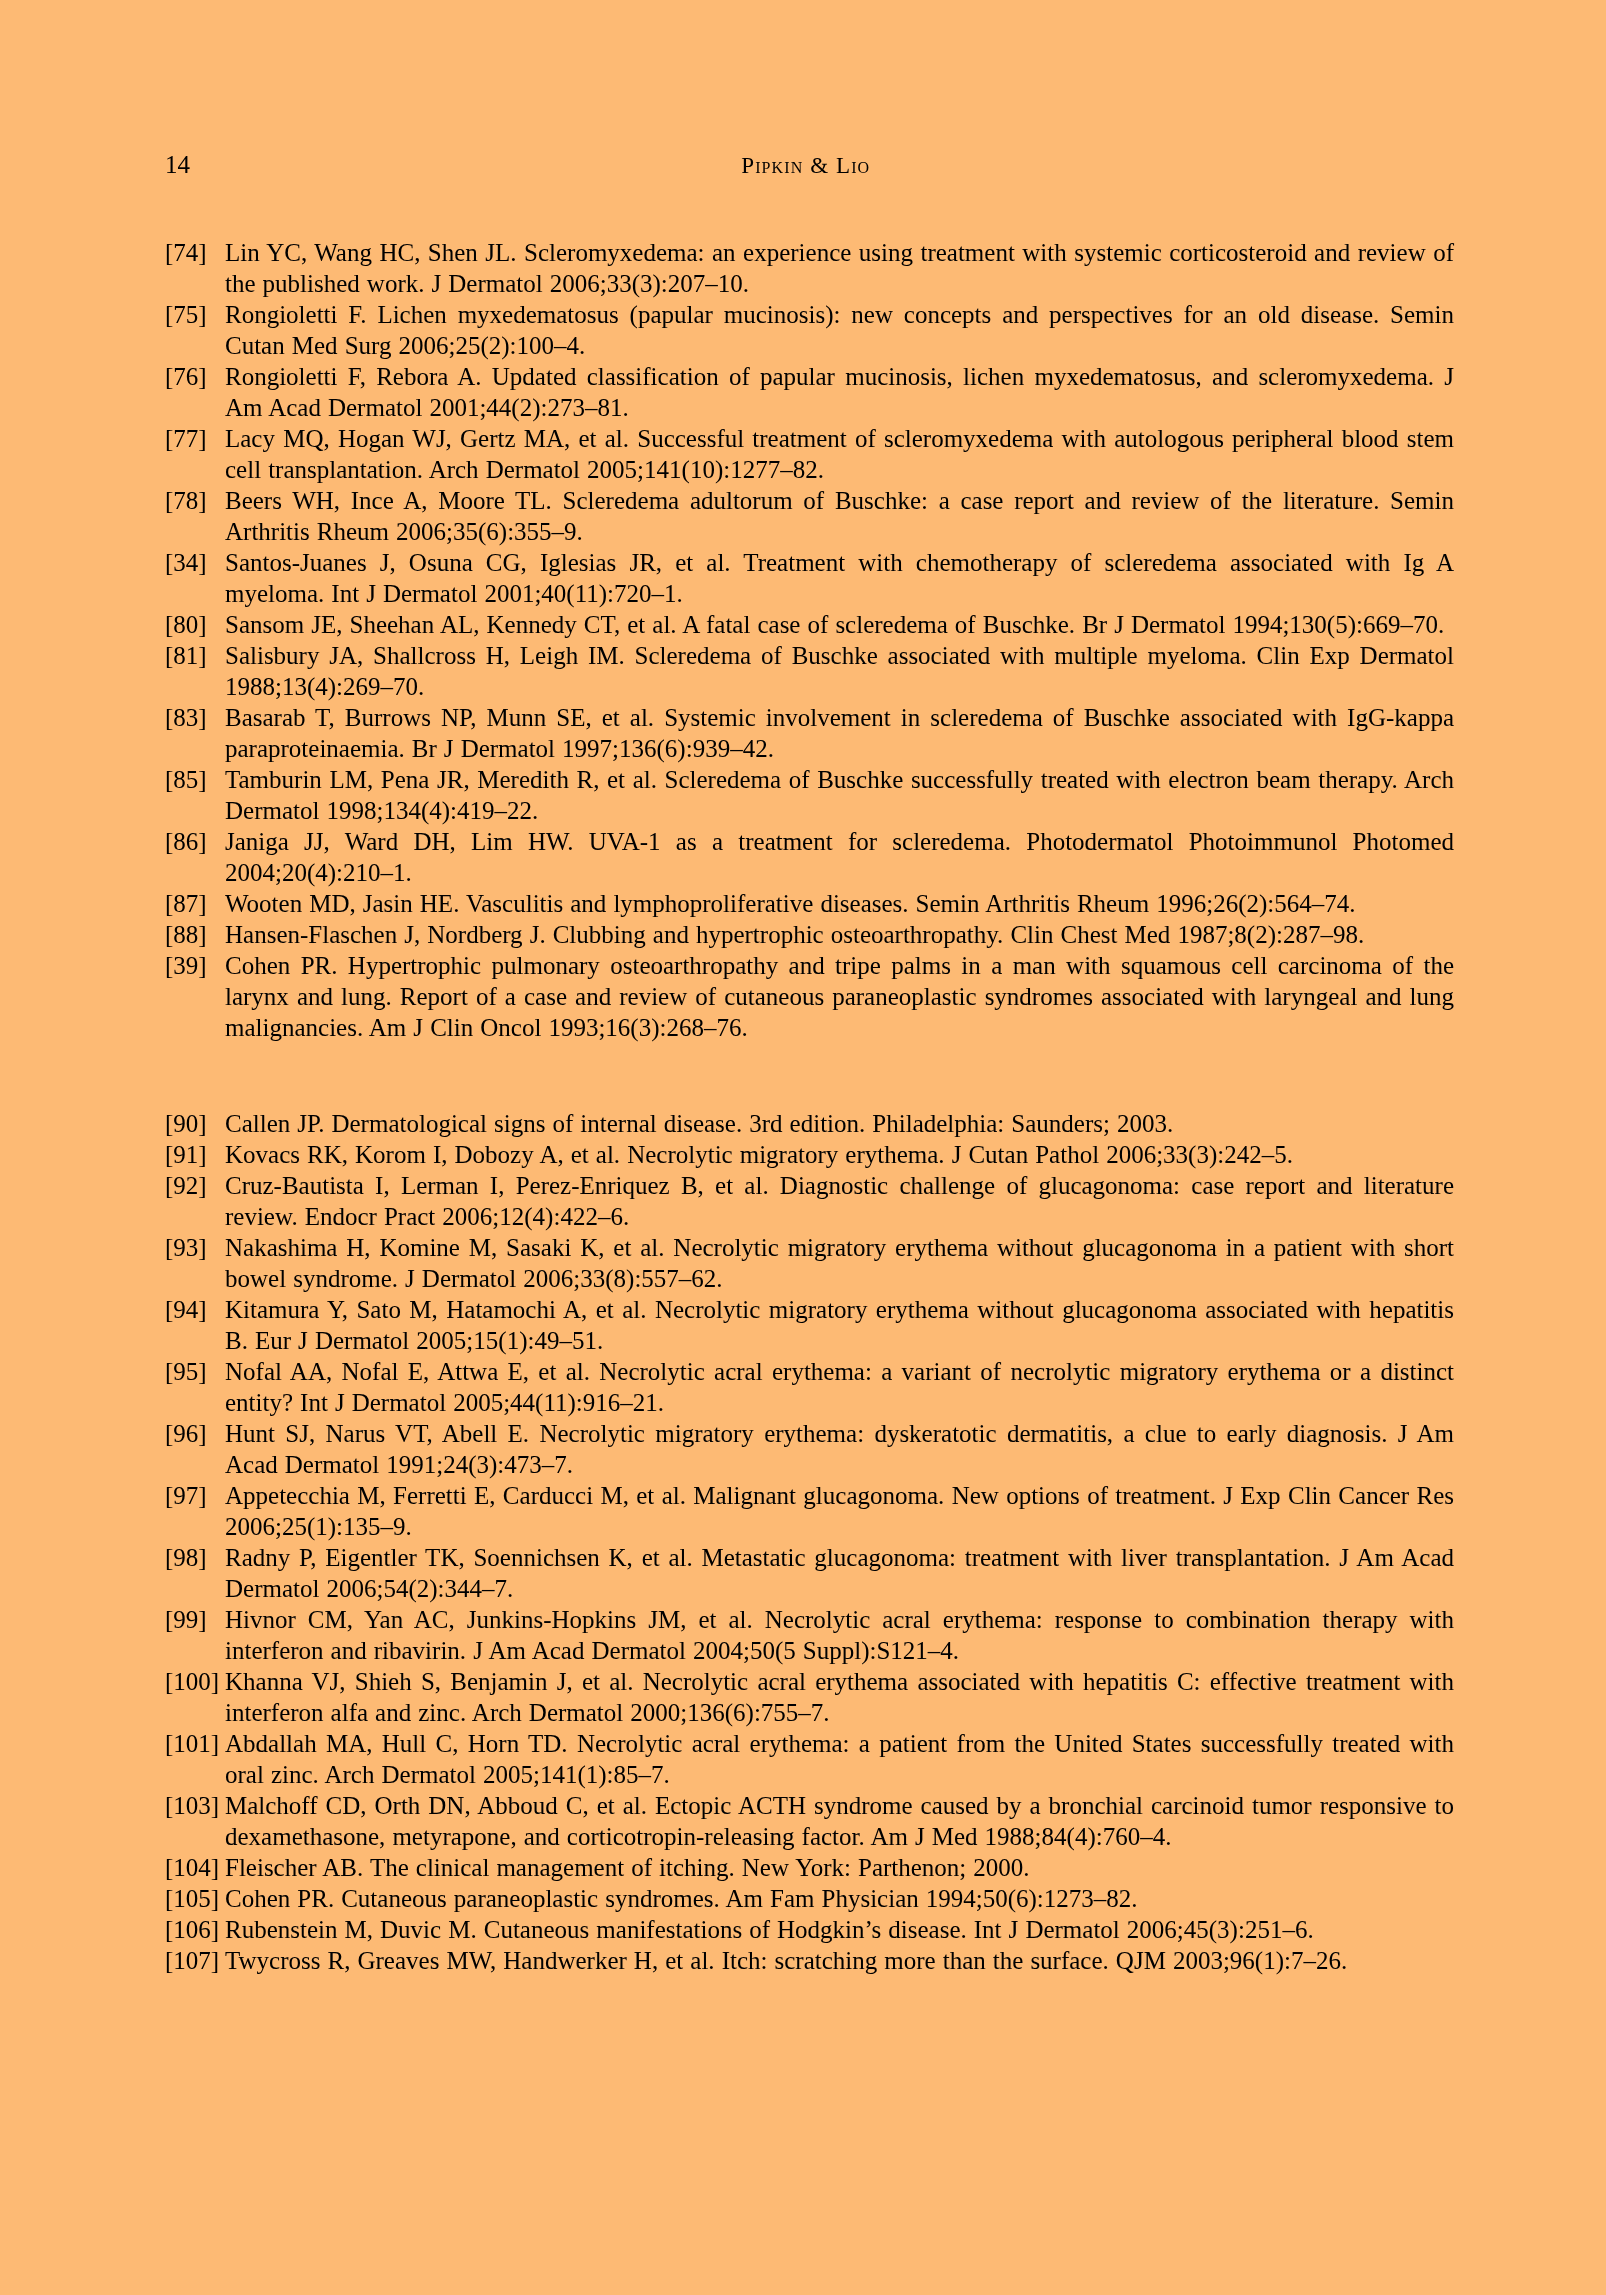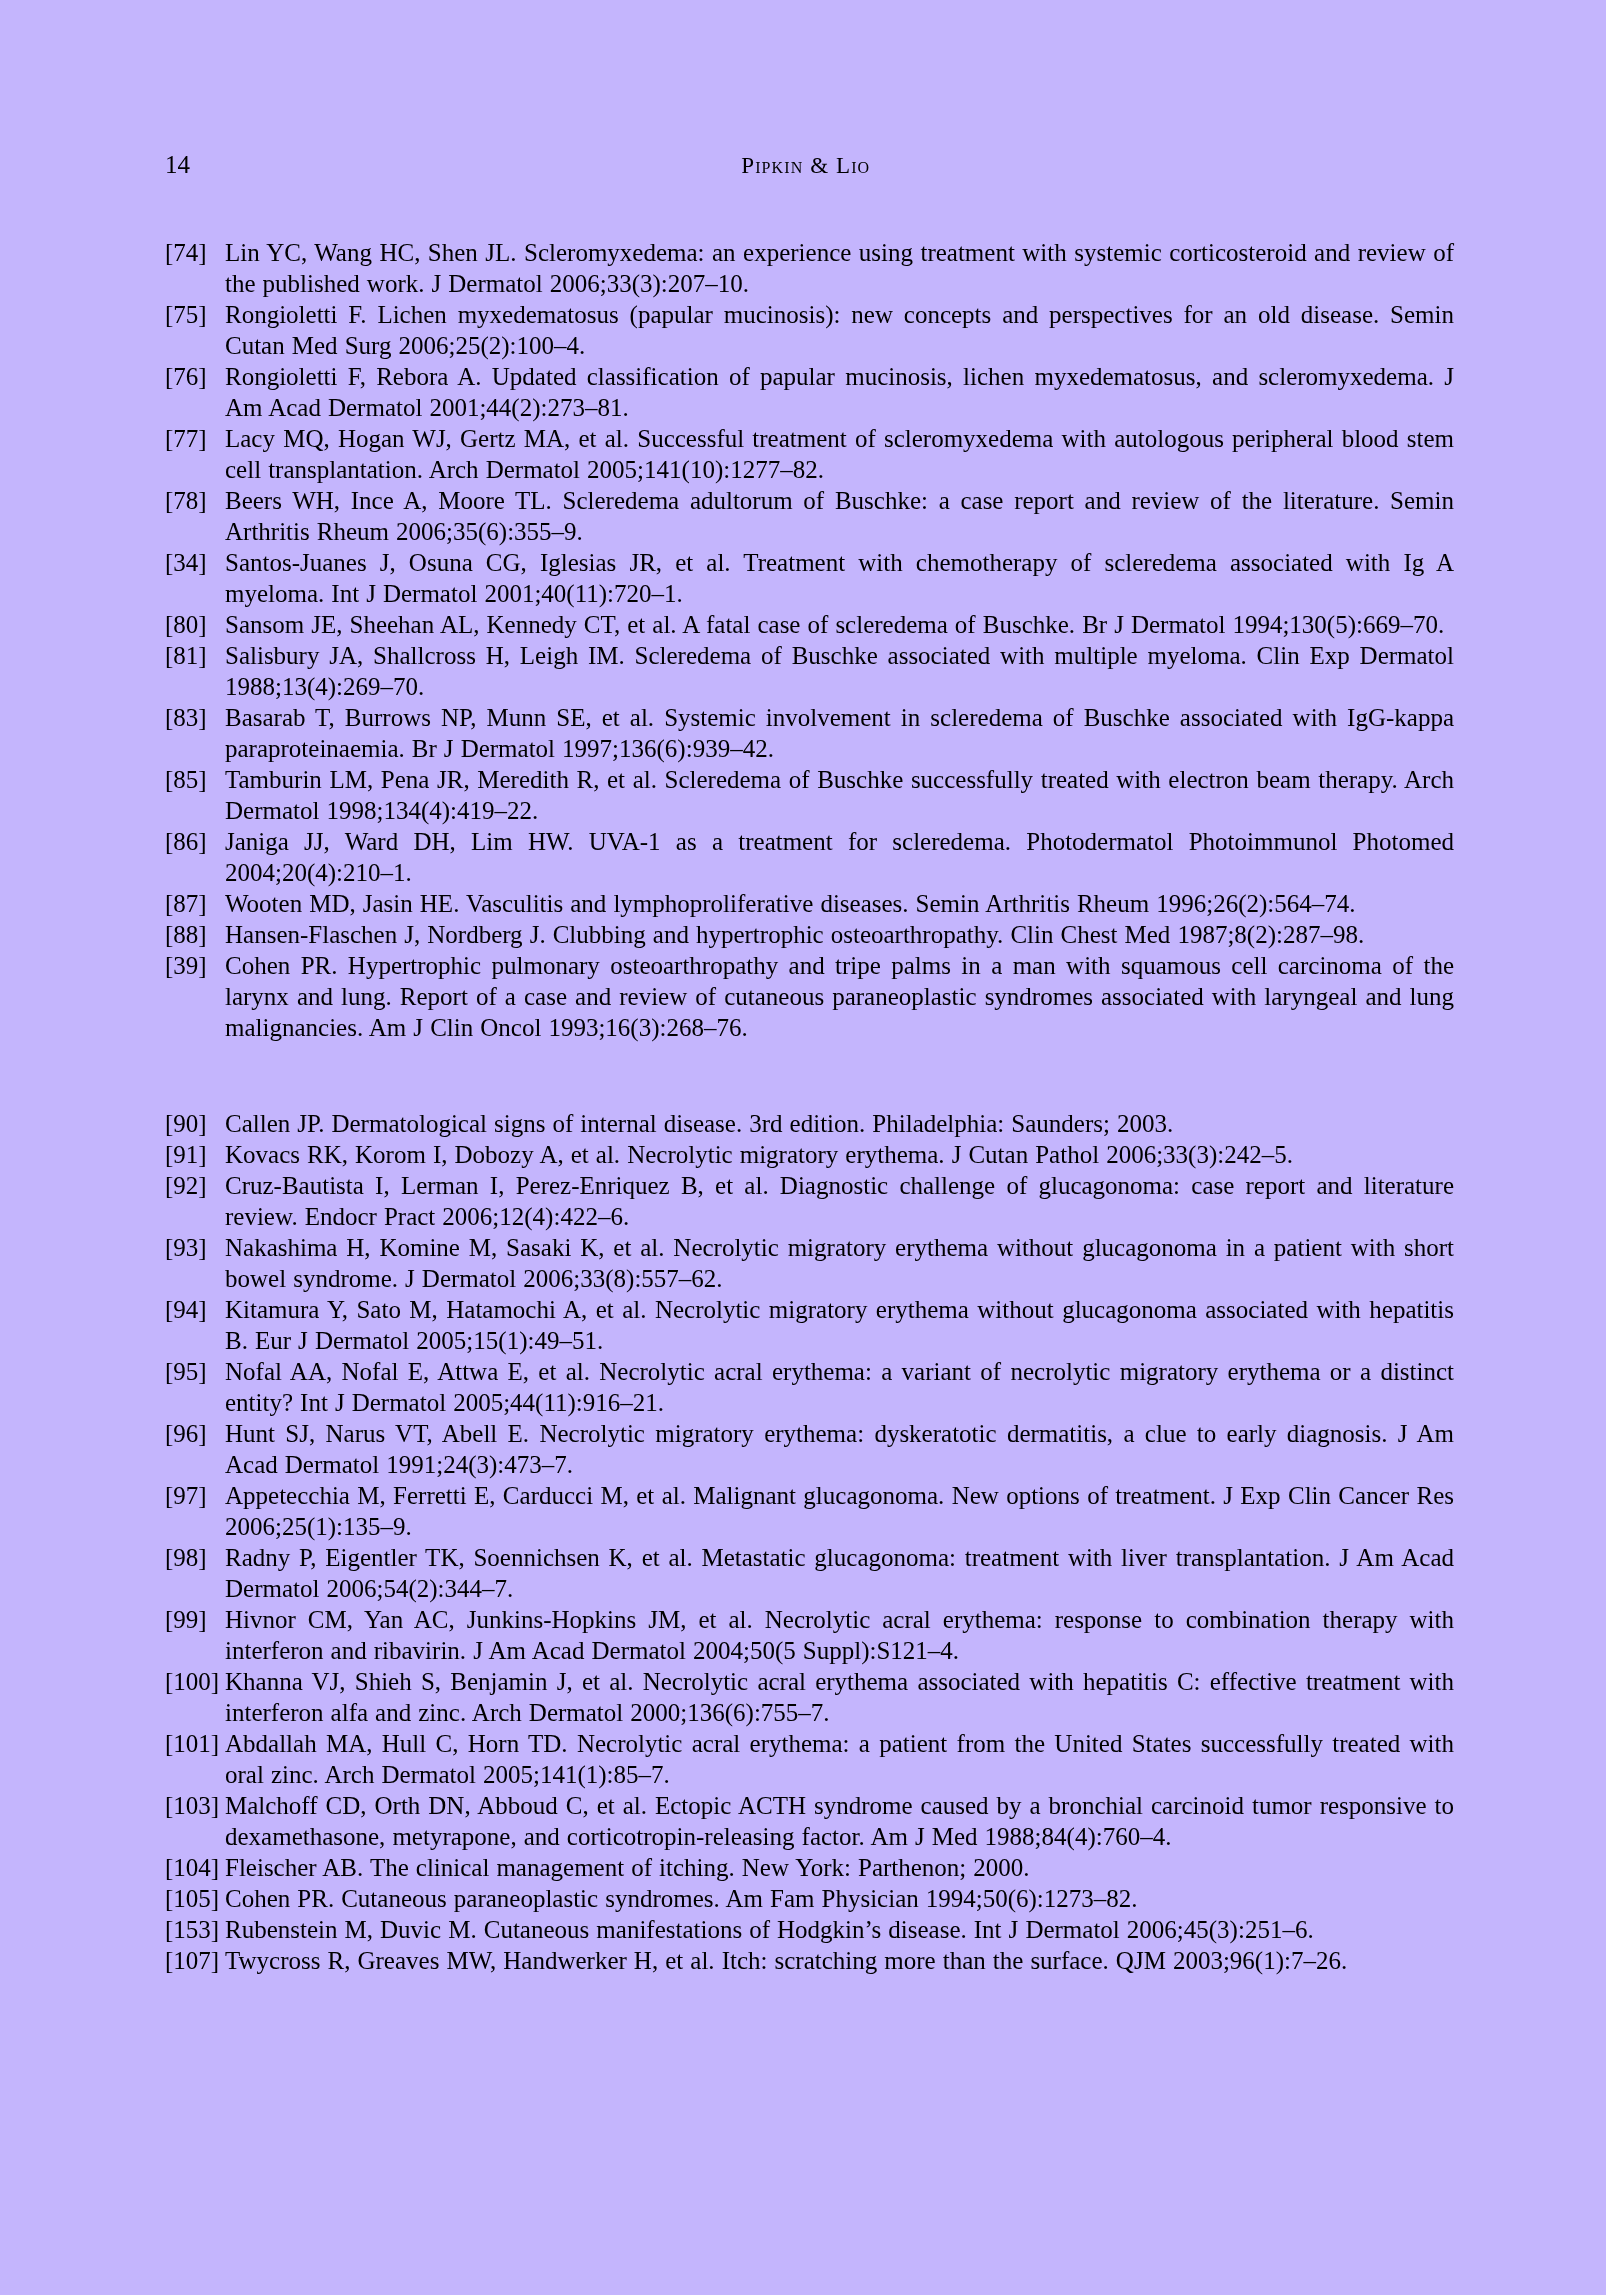--- a/index.html
+++ b/index.html
@@ -12,21 +12,21 @@
     height: 2295px;
     font-family: "Liberation Serif", "DejaVu Serif", serif;
     color: #000000;
   }
   .page {
     position: relative;
     width: 1607px;
     height: 2295px;
     box-sizing: border-box;
     padding: 149px 153px 0 165px;
-    background: #c4b5fd;
+    background: #fdba74;
   }
   .header {
     position: relative;
     height: 37px;
   }
   .page-num {
     position: absolute;
     left: 0;
     top: 0;
     font-size: 25px;
@@ -107,18 +107,18 @@
         <div class="ref"><span class="ref-num">[95]</span><span class="ref-text">Nofal AA, Nofal E, Attwa E, et al. Necrolytic acral erythema: a variant of necrolytic migratory erythema or a distinct entity? Int J Dermatol 2005;44(11):916–21.</span></div>
         <div class="ref"><span class="ref-num">[96]</span><span class="ref-text">Hunt SJ, Narus VT, Abell E. Necrolytic migratory erythema: dyskeratotic dermatitis, a clue to early diagnosis. J Am Acad Dermatol 1991;24(3):473–7.</span></div>
         <div class="ref"><span class="ref-num">[97]</span><span class="ref-text">Appetecchia M, Ferretti E, Carducci M, et al. Malignant glucagonoma. New options of treatment. J Exp Clin Cancer Res 2006;25(1):135–9.</span></div>
         <div class="ref"><span class="ref-num">[98]</span><span class="ref-text">Radny P, Eigentler TK, Soennichsen K, et al. Metastatic glucagonoma: treatment with liver transplantation. J Am Acad Dermatol 2006;54(2):344–7.</span></div>
         <div class="ref"><span class="ref-num">[99]</span><span class="ref-text">Hivnor CM, Yan AC, Junkins-Hopkins JM, et al. Necrolytic acral erythema: response to combination therapy with interferon and ribavirin. J Am Acad Dermatol 2004;50(5 Suppl):S121–4.</span></div>
         <div class="ref"><span class="ref-num">[100]</span><span class="ref-text">Khanna VJ, Shieh S, Benjamin J, et al. Necrolytic acral erythema associated with hepatitis C: effective treatment with interferon alfa and zinc. Arch Dermatol 2000;136(6):755–7.</span></div>
         <div class="ref"><span class="ref-num">[101]</span><span class="ref-text">Abdallah MA, Hull C, Horn TD. Necrolytic acral erythema: a patient from the United States successfully treated with oral zinc. Arch Dermatol 2005;141(1):85–7.</span></div>
         <div class="ref"><span class="ref-num">[103]</span><span class="ref-text">Malchoff CD, Orth DN, Abboud C, et al. Ectopic ACTH syndrome caused by a bronchial carcinoid tumor responsive to dexamethasone, metyrapone, and corticotropin-releasing factor. Am J Med 1988;84(4):760–4.</span></div>
         <div class="ref"><span class="ref-num">[104]</span><span class="ref-text">Fleischer AB. The clinical management of itching. New York: Parthenon; 2000.</span></div>
         <div class="ref"><span class="ref-num">[105]</span><span class="ref-text">Cohen PR. Cutaneous paraneoplastic syndromes. Am Fam Physician 1994;50(6):1273–82.</span></div>
-        <div class="ref"><span class="ref-num">[153]</span><span class="ref-text">Rubenstein M, Duvic M. Cutaneous manifestations of Hodgkin’s disease. Int J Dermatol 2006;45(3):251–6.</span></div>
+        <div class="ref"><span class="ref-num">[106]</span><span class="ref-text">Rubenstein M, Duvic M. Cutaneous manifestations of Hodgkin’s disease. Int J Dermatol 2006;45(3):251–6.</span></div>
         <div class="ref"><span class="ref-num">[107]</span><span class="ref-text">Twycross R, Greaves MW, Handwerker H, et al. Itch: scratching more than the surface. QJM 2003;96(1):7–26.</span></div>
       </div>
   </div>
 </div>
 
 
 </body></html>

